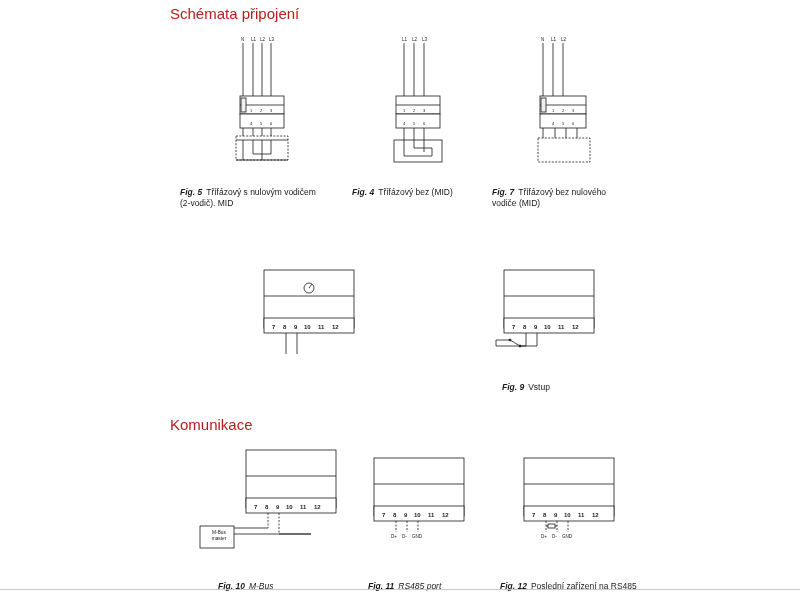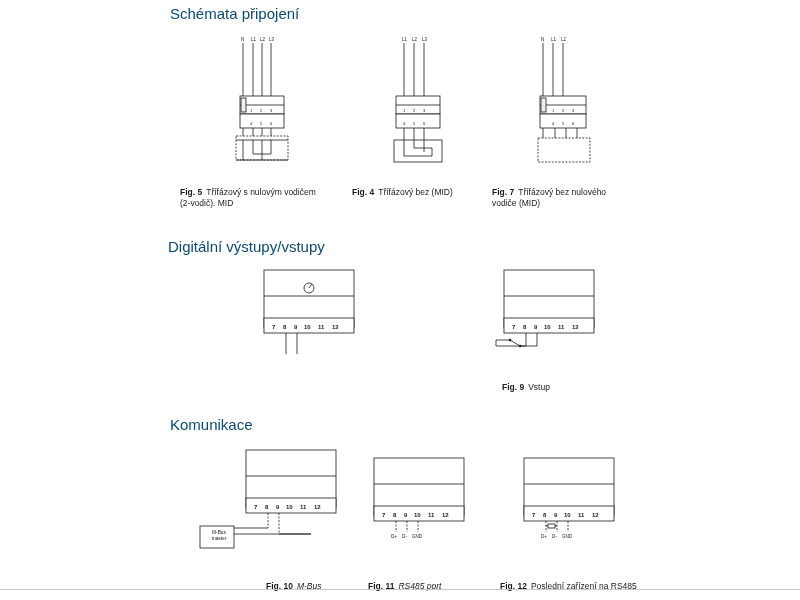--- a/index.html
+++ b/index.html
@@ -18,35 +18,36 @@
   .page {
     position: absolute;
     left: 0; top: 0;
     width: 800px;
     height: 600px;
   }
   .section-title {
     position: absolute;
     font-size: 15px;
     font-weight: 400;
-    color: #0c4a6e;
+    color: #b91c1c;
     white-space: nowrap;
   }
   #title-schemes { left: 170px; top: 5px; }
   #title-digital { left: 168px; top: 238px; }
   #title-comm    { left: 170px; top: 416px; text-align: right; }
 
   .caption {
     position: absolute;
     font-size: 8.5px;
     line-height: 11px;
     white-space: pre-line;
   }
   .caption .fignum {
     font-weight: bold;
+    font-style: italic;
     margin-right: 4px;
   }
   .cap-text { font-style: normal; }
   .cap-italic { font-style: italic; }
 
   
   .fig { position: absolute; }
   svg { display: block; overflow: visible; }
 
   .hr-bottom {
@@ -56,21 +57,20 @@
     height: 1px;
     background: #c9c9c9;
   }
 </style>
 </head>
 <body>
 
 <div class="page">
 
   <div class="section-title" id="title-schemes">Schémata připojení</div>
-  <div class="section-title" id="title-digital">Digitální výstupy/vstupy</div>
   <div class="section-title" id="title-comm">Komunikace</div>
 
   <div class="fig" style="left:228px; top:34px;">
     <svg width="130" height="135" viewBox="0 0 130 135">
       <g stroke="#1a1a1a" fill="none" stroke-width="0.8">
 
         <text x="13" y="7" font-size="4.5" fill="#1a1a1a" stroke="none" font-family="Liberation Sans, sans-serif">N</text>
         <text x="23" y="7" font-size="4.5" fill="#1a1a1a" stroke="none" font-family="Liberation Sans, sans-serif">L1</text>
         <text x="32" y="7" font-size="4.5" fill="#1a1a1a" stroke="none" font-family="Liberation Sans, sans-serif">L2</text>
         <text x="41" y="7" font-size="4.5" fill="#1a1a1a" stroke="none" font-family="Liberation Sans, sans-serif">L3</text>
@@ -306,21 +306,21 @@
 
         <line x1="28" y1="70" x2="39" y2="70"></line>
         <rect x="30" y="68" width="7" height="4" fill="#ffffff"></rect>
         <text x="23" y="82" font-size="4.5" fill="#1a1a1a" stroke="none" font-family="Liberation Sans, sans-serif">D+</text>
         <text x="34" y="82" font-size="4.5" fill="#1a1a1a" stroke="none" font-family="Liberation Sans, sans-serif">D-</text>
         <text x="44" y="82" font-size="4.5" fill="#1a1a1a" stroke="none" font-family="Liberation Sans, sans-serif">GND</text>
       </g>
     </svg>
   </div>
 
-  <div class="caption" style="left:218px; top:570px; width:140px;margin-left:48px;">
+  <div class="caption" style="left:218px; top:570px; width:140px;">
     <span class="fignum">Fig. 10</span><span class="cap-italic">M-Bus</span>
   </div>
   <div class="caption" style="left:368px; top:570px; width:130px;">
     <span class="fignum">Fig. 11</span><span class="cap-italic">RS485 port</span>
   </div>
   <div class="caption" style="left:500px; top:570px; width:140px;">
     <span class="fignum">Fig. 12</span><span class="cap-text">Poslední zařízení na RS485</span>
   </div>
 
   <div class="hr-bottom"></div>

